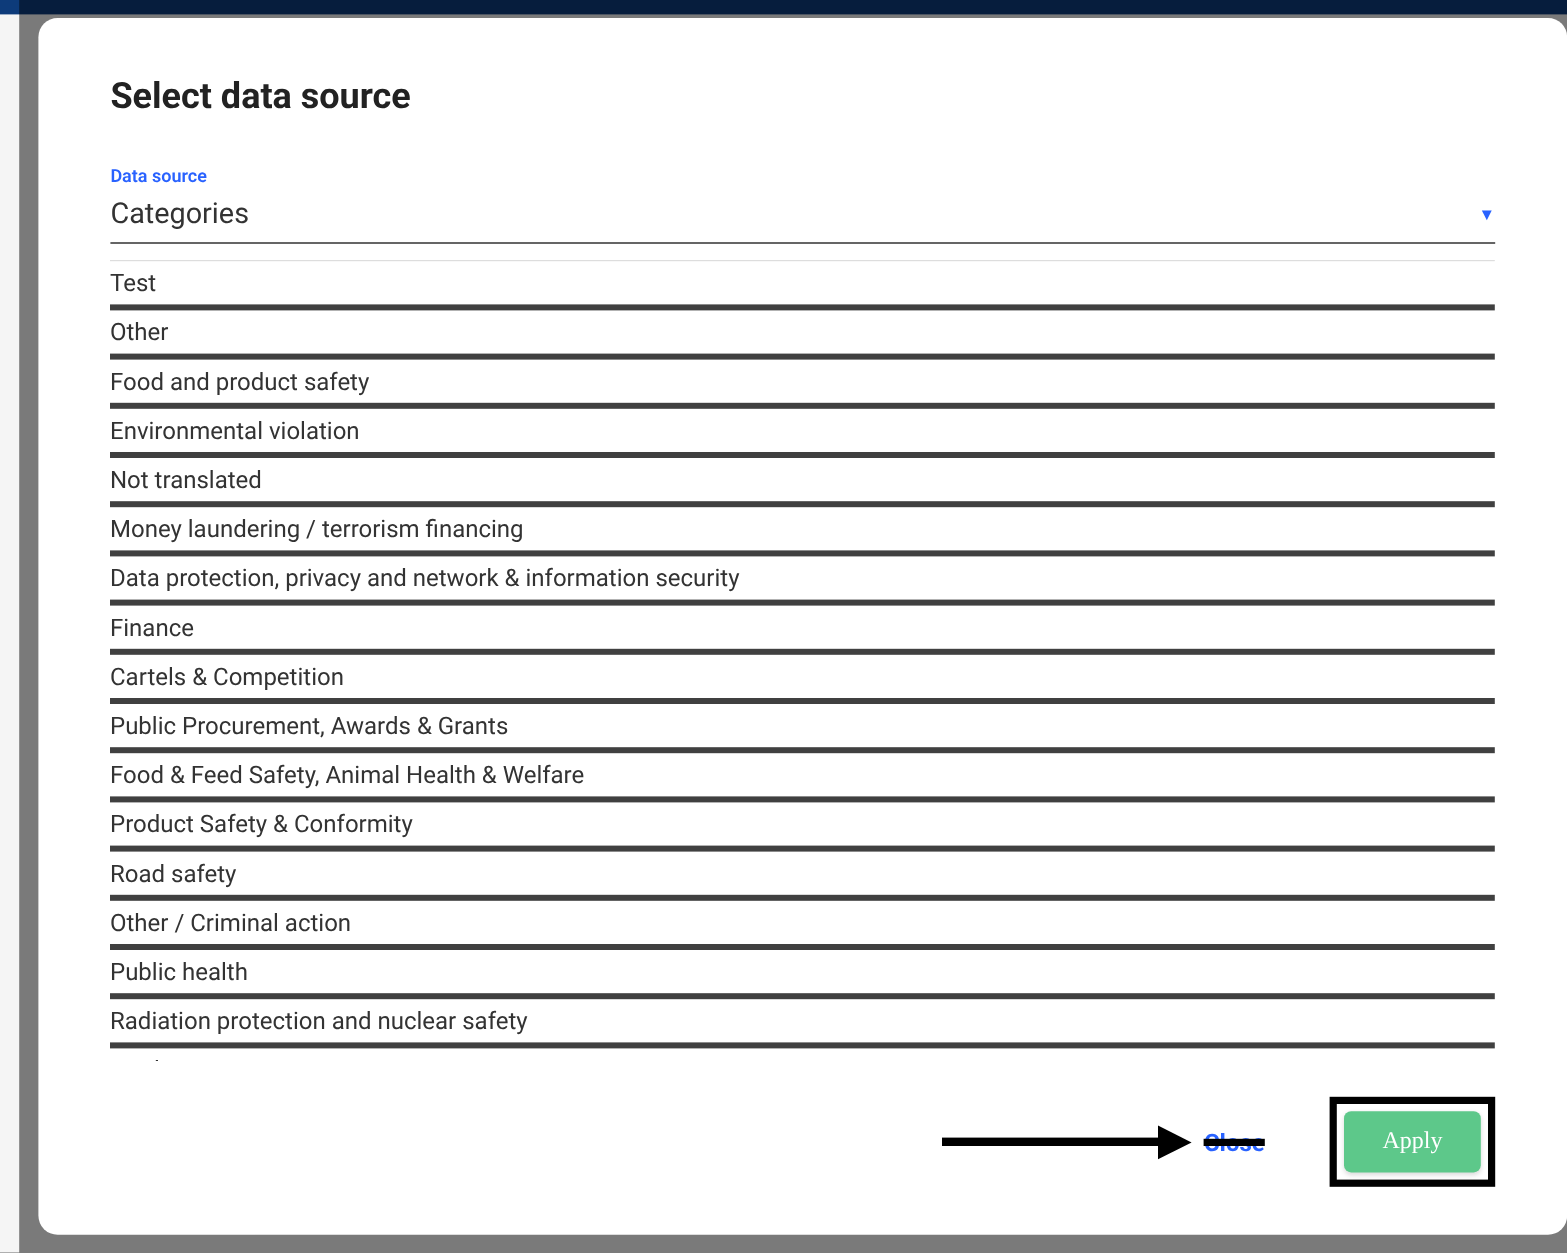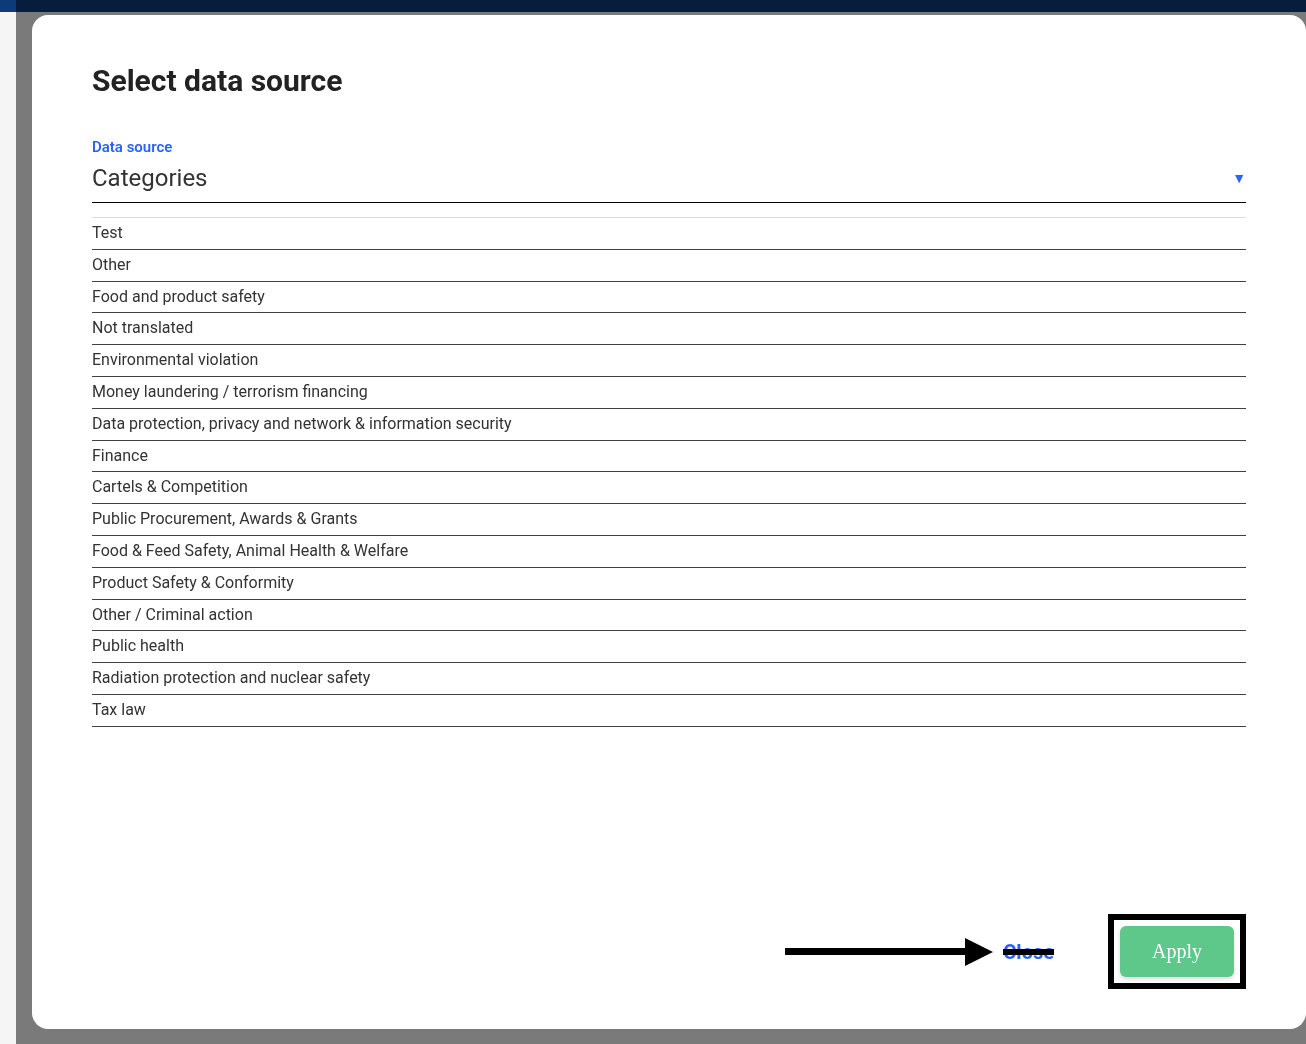--- a/index.html
+++ b/index.html
@@ -76,24 +76,24 @@
     }
     .select-caret {
       color: #2962ff;
       font-size: 14px;
     }
     .category-list {
       flex: 1;
       overflow-y: auto;
     }
     .category-item {
-      font-size: 16px;
+      font-size: 20px;
       color: #333333;
       padding: 5px 0;
-      border-bottom: 1px solid #404040;
+      border-bottom: 5px solid #404040;
       cursor: pointer;
       line-height: 1.3;
     }
     .category-item:first-child {
       border-top: 1px solid #dddddd;
     }
     .modal-footer {
       display: flex;
       align-items: center;
       justify-content: flex-end;
@@ -169,29 +169,30 @@
     <div class="select-label">Data source</div>
     <div class="select-field">
       <span class="select-value">Categories</span>
       <span class="select-caret">▼</span>
     </div>
 
     <div class="category-list">
       <div class="category-item">Test</div>
       <div class="category-item">Other</div>
       <div class="category-item">Food and product safety</div>
+      <div class="category-item">Environmental violation</div>
       <div class="category-item">Not translated</div>
-      <div class="category-item">Environmental violation</div>
       <div class="category-item">Money laundering / terrorism financing</div>
       <div class="category-item">Data protection, privacy and network &amp; information security</div>
       <div class="category-item">Finance</div>
       <div class="category-item">Cartels &amp; Competition</div>
       <div class="category-item">Public Procurement, Awards &amp; Grants</div>
       <div class="category-item">Food &amp; Feed Safety, Animal Health &amp; Welfare</div>
       <div class="category-item">Product Safety &amp; Conformity</div>
+      <div class="category-item">Road safety</div>
       <div class="category-item">Other / Criminal action</div>
       <div class="category-item">Public health</div>
       <div class="category-item">Radiation protection and nuclear safety</div>
       <div class="category-item">Tax law</div>
 
     </div>
 
     <div class="modal-footer">
       <div class="arrow-annotation">
         <div class="arrow-line"></div>

